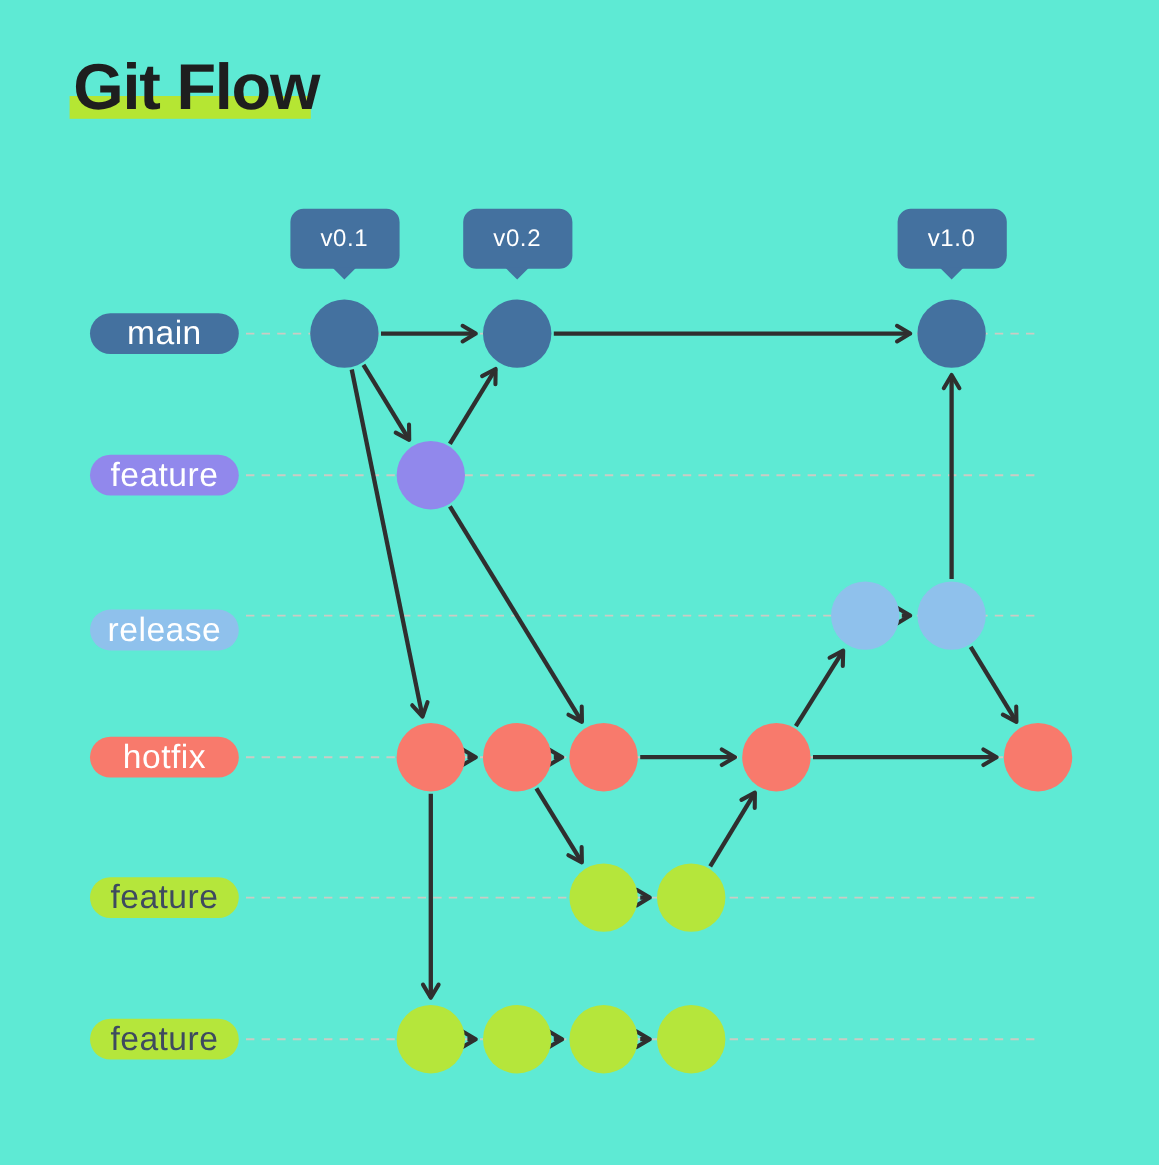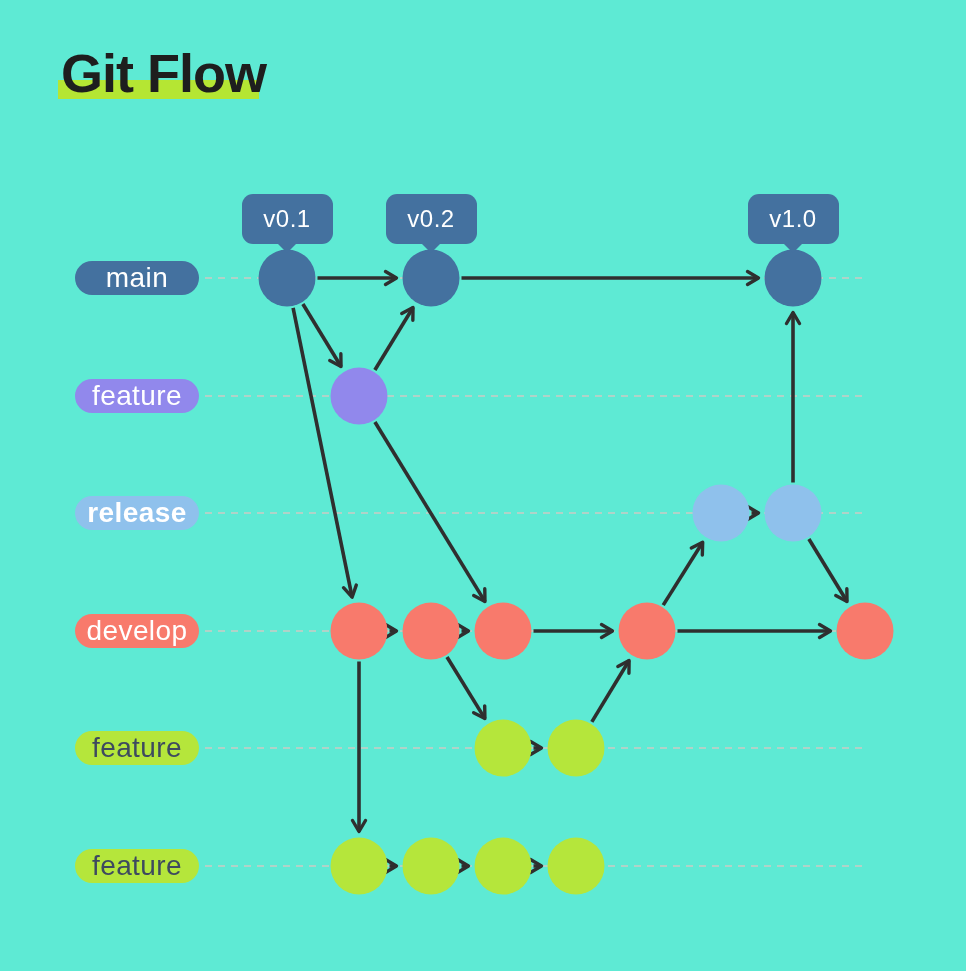--- a/index.html
+++ b/index.html
@@ -25,25 +25,25 @@
   svg.diagram{position:absolute;left:0;top:0;z-index:3;}
   .pill{
     position:absolute;left:75px;
     width:124px;height:34px;
     border-radius:17px;
     display:flex;align-items:center;justify-content:center;
     font-size:28px;letter-spacing:0.4px;
     z-index:4;
   }
   .tag{
-    position:absolute;top:194px;
+    position:absolute;top:174px;
     width:91px;height:50px;
     border-radius:11px;
     display:flex;align-items:center;justify-content:center;
-    font-size:24px;letter-spacing:0.5px;
+    font-size:20px;letter-spacing:0.5px;
     z-index:4;
   }
   .tag-pointer{
     position:absolute;bottom:-9px;left:50%;
     transform:translateX(-50%);
     width:0;height:0;
     border-left:10px solid transparent;
     border-right:10px solid transparent;
     border-top:10px solid transparent; 
   }
@@ -112,22 +112,22 @@
         <circle cx="359" cy="866" r="28.5" fill="#B5E63B"></circle>
         <circle cx="431" cy="866" r="28.5" fill="#B5E63B"></circle>
         <circle cx="503" cy="866" r="28.5" fill="#B5E63B"></circle>
         <circle cx="576" cy="866" r="28.5" fill="#B5E63B"></circle>
       </g>
   </svg>
 
   <div>
       <div class="pill" style="top: 261px; background: rgb(68, 113, 159); color: rgb(255, 255, 255);">main</div>
       <div class="pill" style="top: 379px; background: rgb(145, 136, 236); color: rgb(255, 255, 255);">feature</div>
-      <div class="pill" style="top: 496px; background: rgb(143, 193, 236); color: rgb(255, 255, 255); font-weight: bold;">release</div>
-      <div class="pill" style="top: 614px; background: rgb(248, 122, 108); color: rgb(255, 255, 255);">develop</div>
+      <div class="pill" style="top: 508px; background: rgb(143, 193, 236); color: rgb(255, 255, 255);">release</div>
+      <div class="pill" style="top: 614px; background: rgb(248, 122, 108); color: rgb(255, 255, 255);">hotfix</div>
       <div class="pill" style="top: 731px; background: rgb(181, 230, 59); color: rgb(62, 74, 95);">feature</div>
       <div class="pill" style="top: 849px; background: rgb(181, 230, 59); color: rgb(62, 74, 95);">feature</div>
     </div>
   <div>
       <div class="tag" style="left: 241.5px; background: rgb(68, 113, 159); color: rgb(255, 255, 255);">v0.1<div class="tag-pointer" style="border-top-color: rgb(68, 113, 159);"></div></div>
       <div class="tag" style="left: 385.5px; background: rgb(68, 113, 159); color: rgb(255, 255, 255);">v0.2<div class="tag-pointer" style="border-top-color: rgb(68, 113, 159);"></div></div>
       <div class="tag" style="left: 747.5px; background: rgb(68, 113, 159); color: rgb(255, 255, 255);">v1.0<div class="tag-pointer" style="border-top-color: rgb(68, 113, 159);"></div></div>
     </div>
 
 </div>

